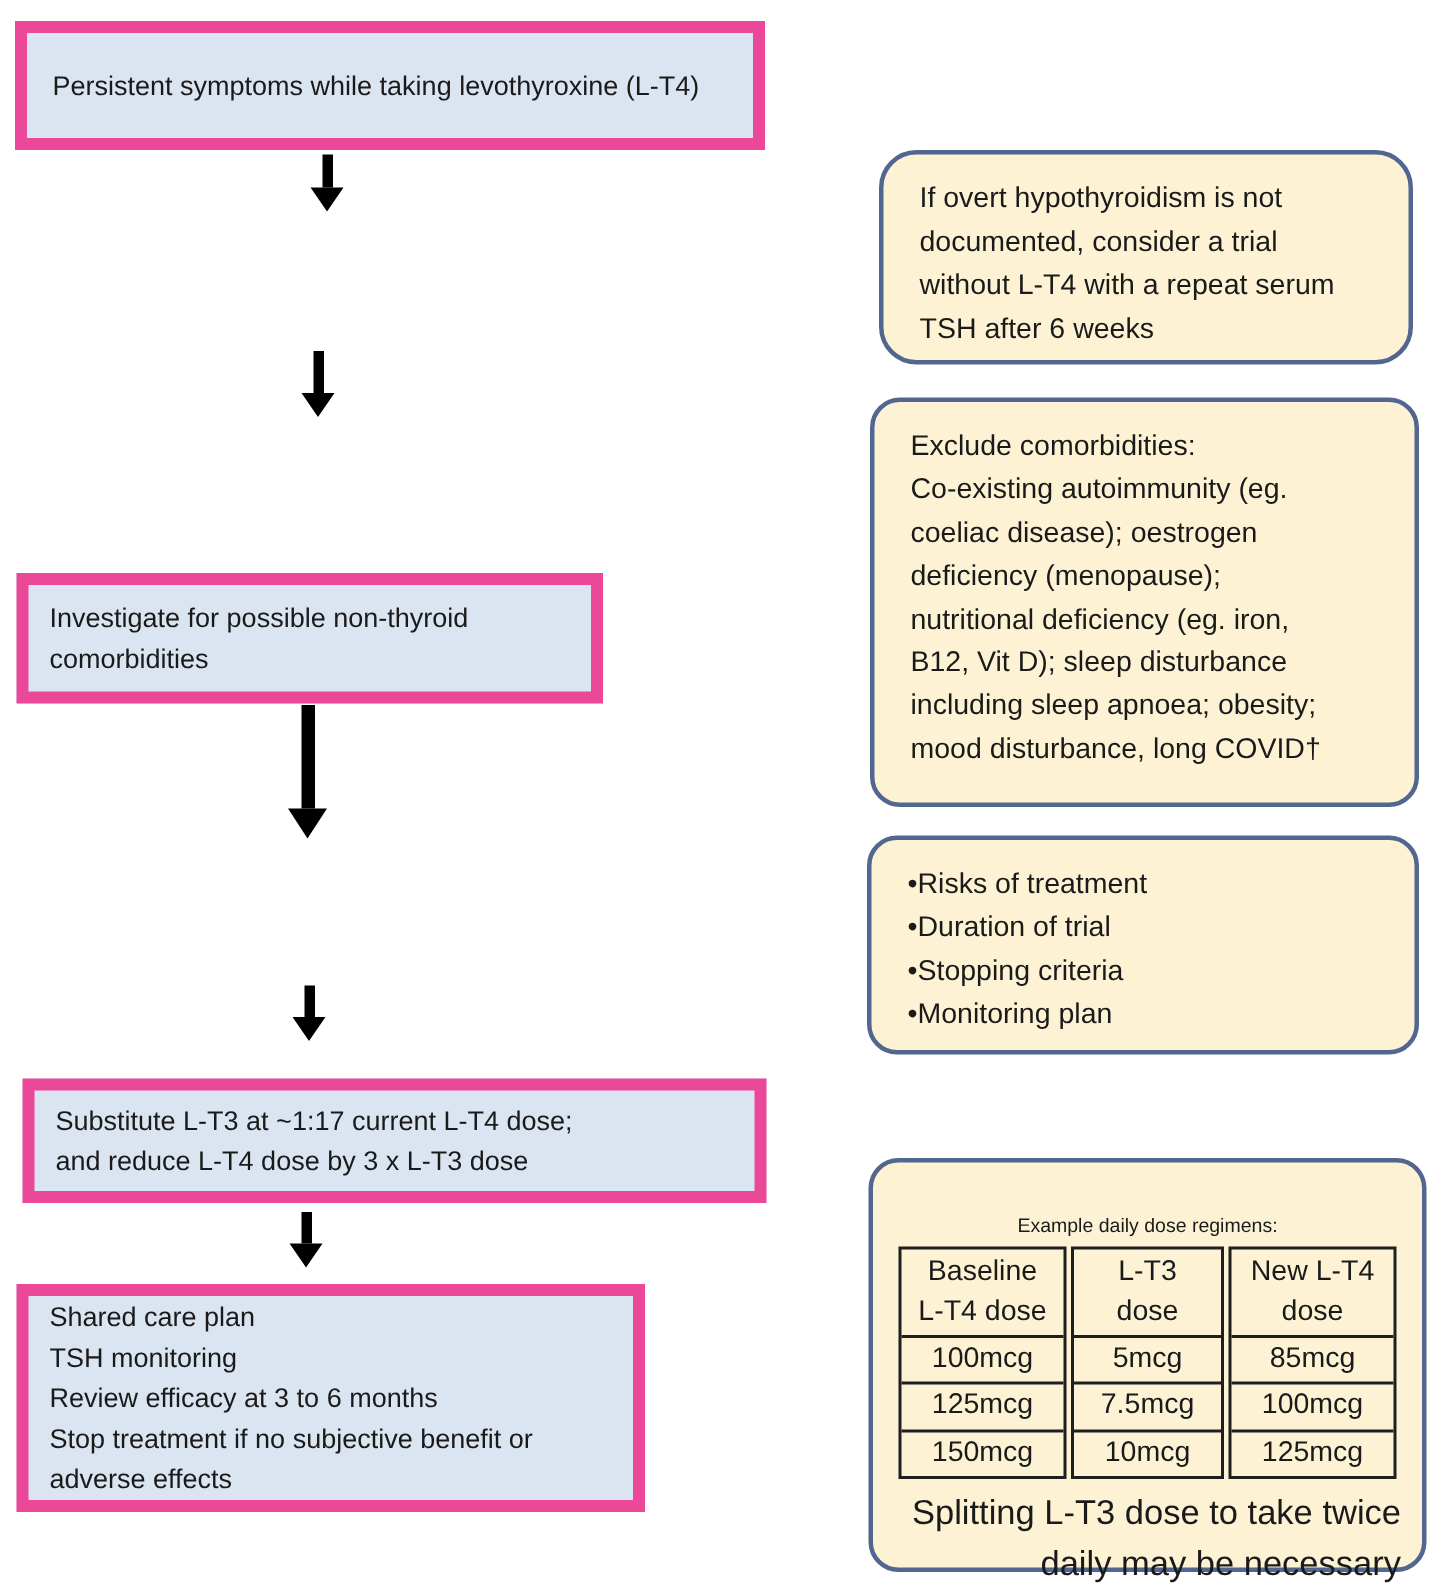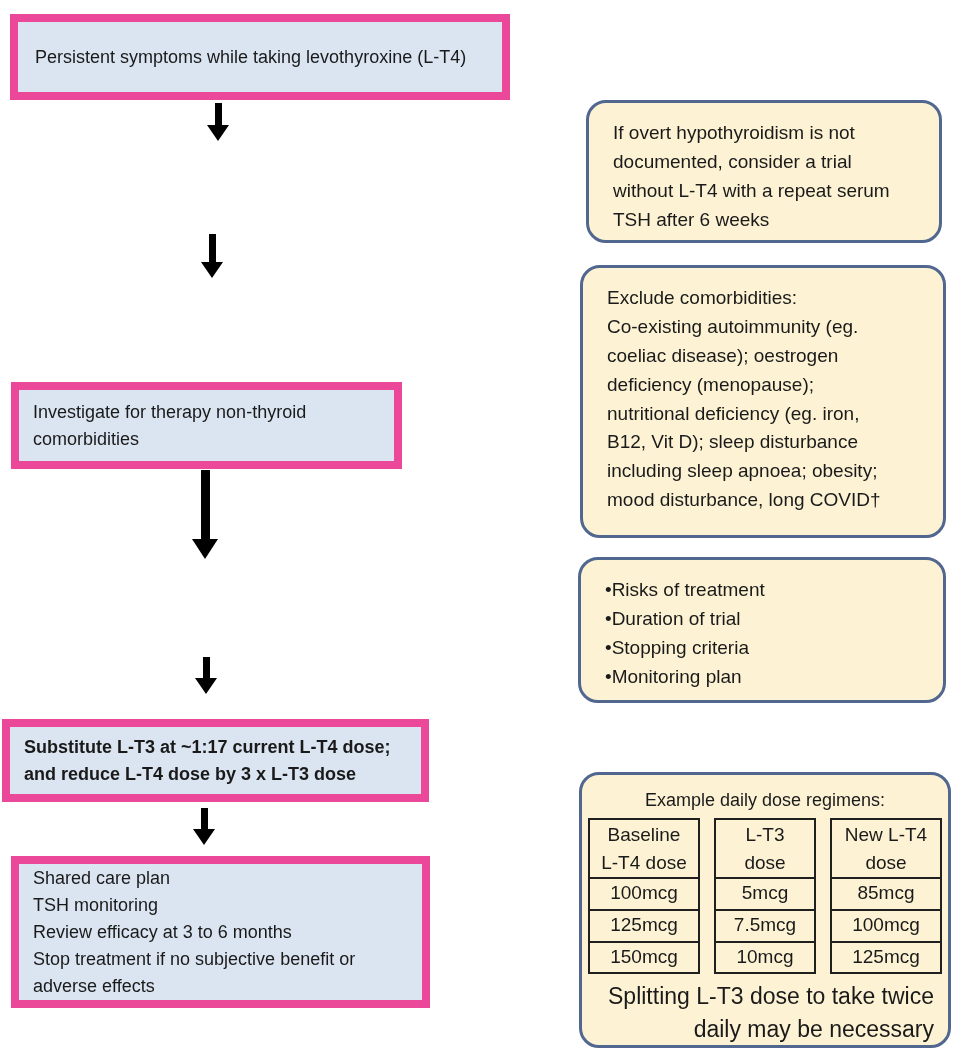--- a/index.html
+++ b/index.html
@@ -57,25 +57,25 @@
     line-height: 1.52;
     padding: 16px 16px 12px 24px;
     white-space: pre-line;
   }
   
   .ybox.table-box {
     padding: 12px 14px;
     text-align: center;
     white-space: normal;
   }
-  .regimen-title { font-size: 18px; margin-bottom: 4px; white-space: pre-line; }
+  .regimen-title { font-size: 13px; margin-bottom: 4px; white-space: pre-line; margin-top: 20px; }
   .dose-table {
     display: flex;
     justify-content: center;
-    gap: 14px;
+    gap: 3px;
   }
   .dose-col { border: 2px solid #1f1f1f; background: transparent; }
   .dose-col .head {
     padding: 1px 6px;
     font-size: 19px;
     line-height: 1.45;
     text-align: center;
     white-space: pre-line;
   }
   .dose-col .cell {
@@ -103,49 +103,49 @@
       <div class="head"></div>
   </div>
 
 
   <div class="arrow" style="left:201px; top:234px; height:44px;">
     <div class="shaft"></div>
       <div class="head"></div>
   </div>
 
 
-  <div class="fbox" style="left:11px; top:382px; width:391px; height:87px;">Investigate for therapy non-thyroid
+  <div class="fbox" style="left:11px; top:382px; width:391px; height:87px;">Investigate for possible non-thyroid
 comorbidities</div>
 
   <div class="arrow big" style="left:192px; top:470px; height:89px;">
     <div class="shaft"></div>
       <div class="head"></div>
   </div>
 
 
   <div class="arrow" style="left:195px; top:657px; height:37px;">
     <div class="shaft"></div>
       <div class="head"></div>
   </div>
 
-  <div class="fbox" style="left:2px; top:719px; width:427px; height:83px;font-weight:bold;">Substitute L-T3 at ~1:17 current L-T4 dose;
+  <div class="fbox" style="left:15px; top:719px; width:496px; height:83px;">Substitute L-T3 at ~1:17 current L-T4 dose;
 and reduce L-T4 dose by 3 x L-T3 dose</div>
 
   <div class="arrow" style="left:193px; top:808px; height:37px;">
     <div class="shaft"></div>
       <div class="head"></div>
   </div>
 
   <div class="fbox" style="left:11px; top:856px; width:419px; height:152px;">Shared care plan
 TSH monitoring
 Review efficacy at 3 to 6 months
 Stop treatment if no subjective benefit or
 adverse effects</div>
 
-  <div class="ybox" style="left:586px; top:100px; width:356px; height:143px;">If overt hypothyroidism is not
+  <div class="ybox" style="left:586px; top:100px; width:356px; height:143px;border-radius:25px;">If overt hypothyroidism is not
 documented, consider a trial
 without L-T4 with a repeat serum
 TSH after 6 weeks</div>
 
   <div class="ybox" style="left:580px; top:265px; width:366px; height:273px;">Exclude comorbidities:
 Co-existing autoimmunity (eg.
 coeliac disease); oestrogen
 deficiency (menopause);
 nutritional deficiency (eg. iron,
 B12, Vit D); sleep disturbance

